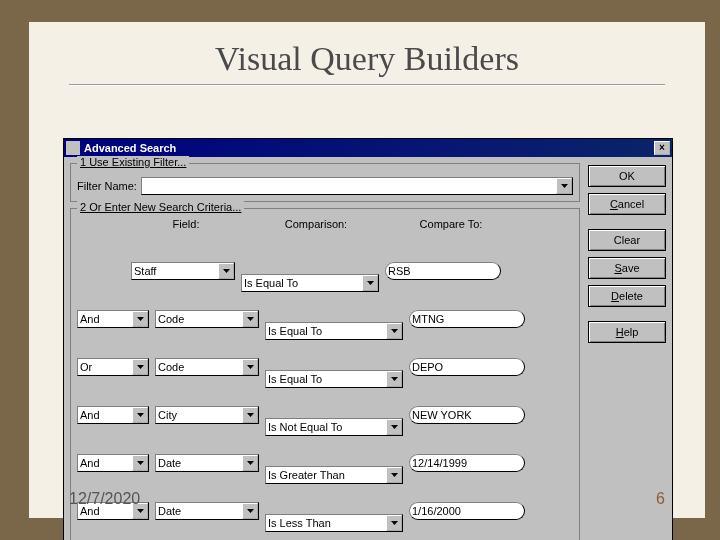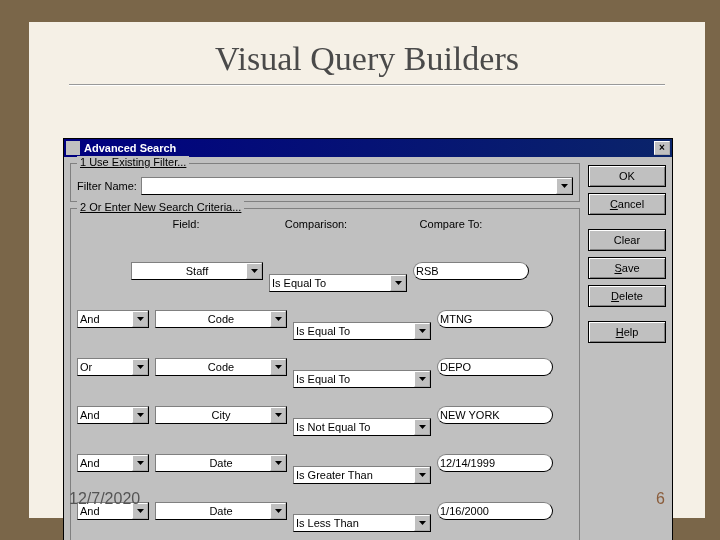--- a/index.html
+++ b/index.html
@@ -35,21 +35,21 @@
   .underline-first::first-letter { text-decoration: underline; }
 
   .criteria-headers { display: flex; margin: 2px 0 20px; }
   .criteria-headers .spacer { width: 48px; }
   .criteria-headers .col-field { width: 122px; text-align: center; }
   .criteria-headers .col-comp { width: 138px; text-align: center; }
   .criteria-headers .col-val { width: 132px; text-align: center; }
 
   .criteria-row { display: flex; gap: 6px; margin-bottom: 6px; align-items: center; }
   .logic { width: 72px; }
-  .field { width: 132px; justify-content: center; }
+  .field { width: 104px; }
   .comp { width: 138px; margin-top: 24px; }
   .val { width: 116px; border-radius: 9px; }
   .first-spacer { width: 48px; }
 
   .u { text-decoration: underline; }
 </style>
 </head>
 <body>
 
 <div class="slide">

